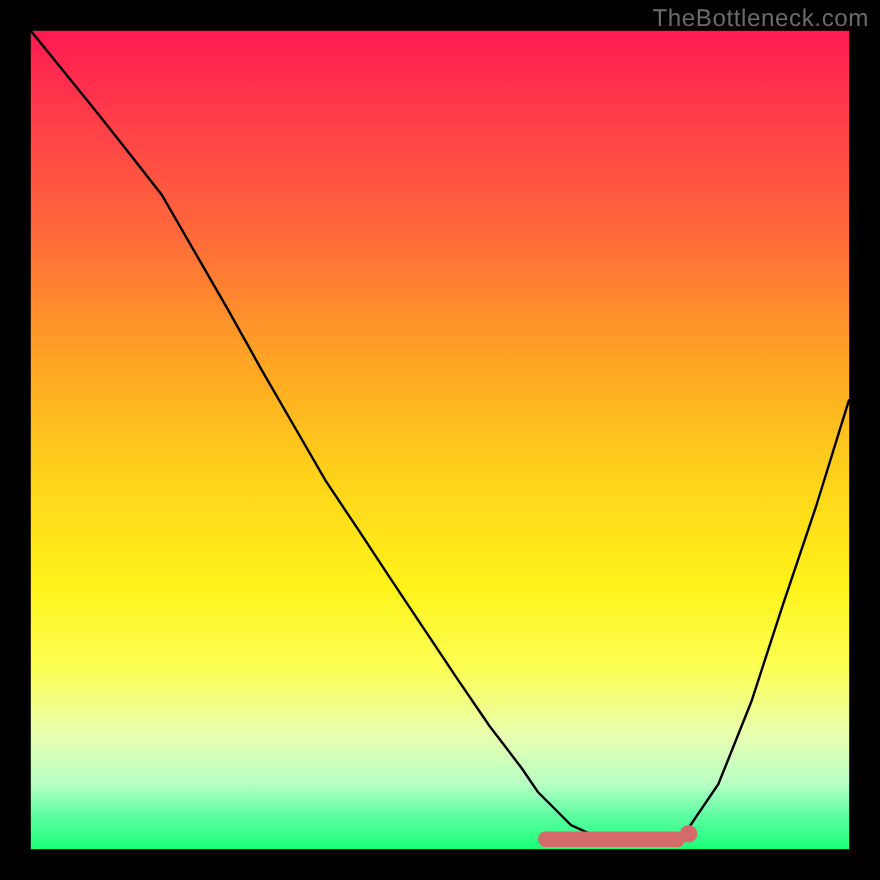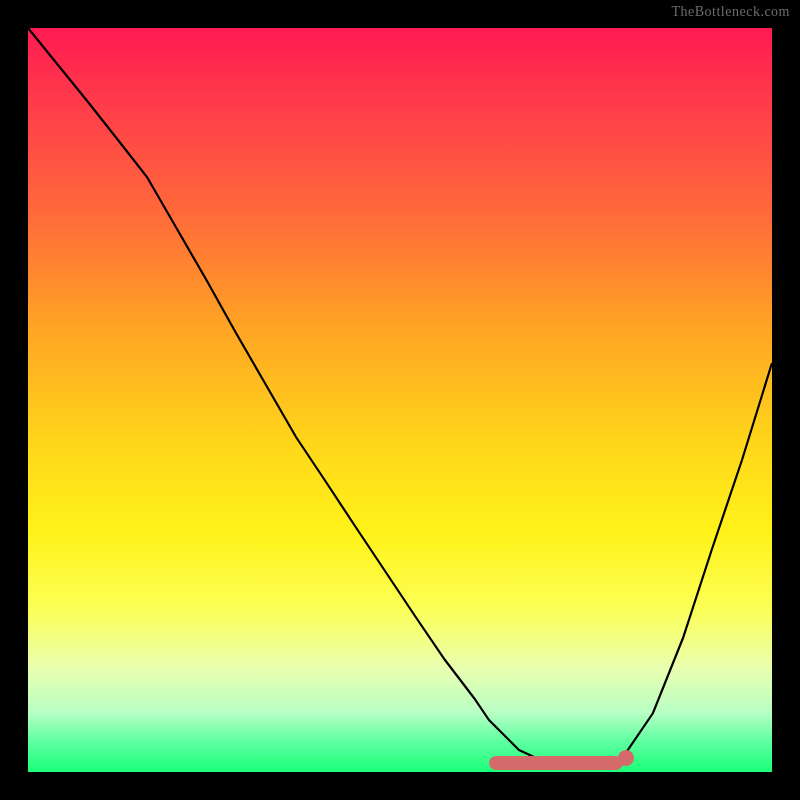--- a/index.html
+++ b/index.html
@@ -34,22 +34,22 @@
       #fcff56 78%,
       #e9ffb0 86%,
       #b8ffc4 92%,
       #5cffa0 96%,
       #1aff77 100%);
   }
   .watermark {
     position: absolute;
     top: 4px;
     right: 10px;
-    font-family: Liberation Serif, serif;
-    font-size: 14px;
+    font-family: Liberation Sans, sans-serif;
+    font-size: 22px;
     color: #6b6b6b;
     letter-spacing: 0.5px;
     user-select: none;
     margin-left: 40px;
   }
   svg.curve {
     position: absolute;
     left: 0;
     top: 0;
     width: 744px;

